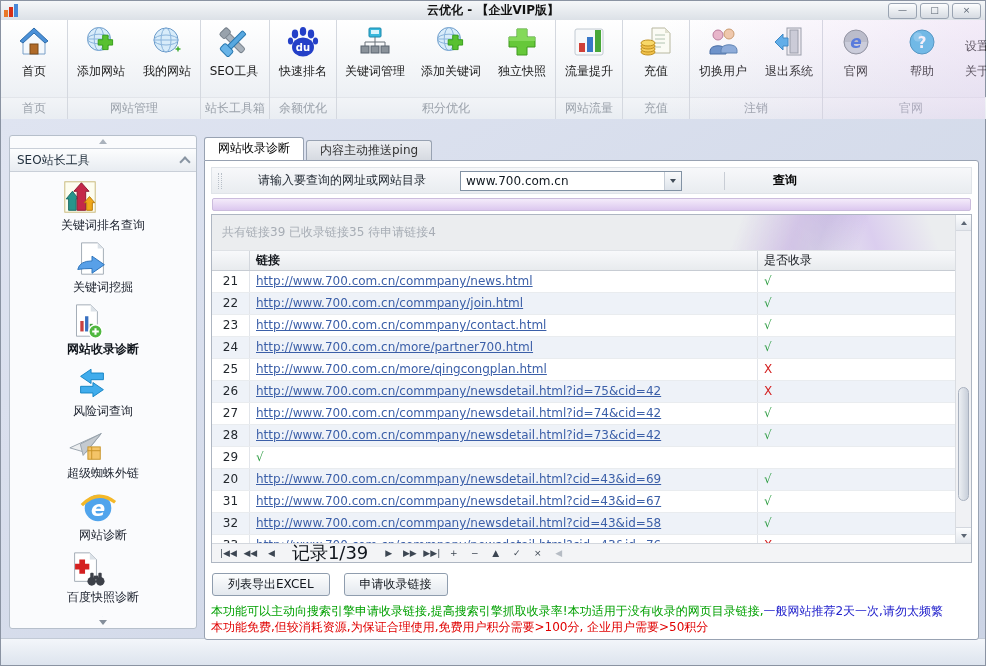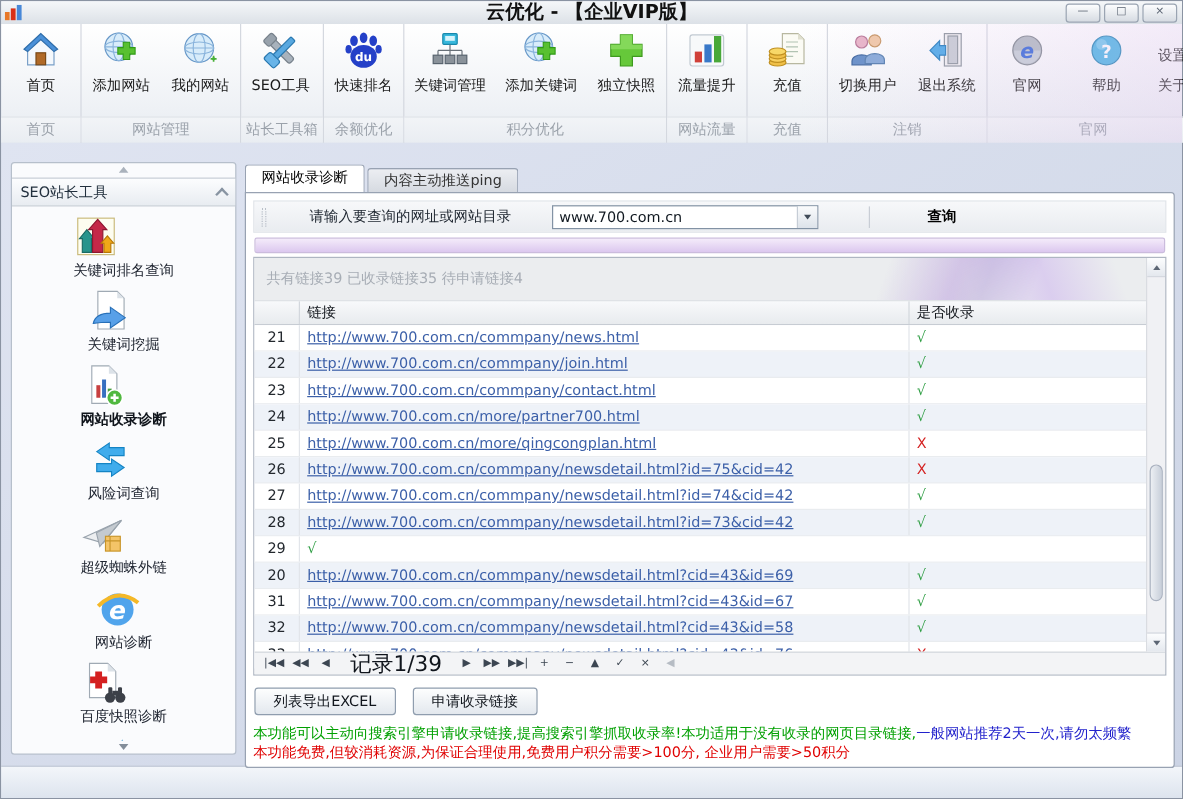--- a/index.html
+++ b/index.html
@@ -3,21 +3,21 @@
 <meta charset="utf-8">
 <style>
   html,body{margin:0;padding:0;}
   body{width:986px;height:666px;overflow:hidden;font-family:"DejaVu Sans","Liberation Sans",sans-serif;font-size:12px;color:#1a1a1a;background:#cfd6e4;}
   .app{position:relative;width:986px;height:666px;border:1px solid #8a93a2;box-sizing:border-box;background:#d6dcea;}
 
   
   .titlebar{position:absolute;top:0;left:0;right:0;height:19px;background:linear-gradient(#f5f7f9,#dce1e7);border-bottom:1px solid #c5cad2;display:flex;align-items:center;}
   .title-icon{width:15px;height:13px;margin-left:3px;position:relative;z-index:2;}
   .title-icon svg{width:100%;height:100%;}
-  .title{position:absolute;left:0;right:0;text-align:center;font-weight:bold;font-size:16px;color:#111;}
+  .title{position:absolute;left:0;right:0;text-align:center;font-weight:bold;font-size:12px;color:#111;}
   .win-btns{margin-left:auto;display:flex;gap:3px;margin-right:4px;position:relative;z-index:2;}
   .win-btn{width:27px;height:14px;border:1px solid #9aa4b2;border-radius:3px;background:linear-gradient(#fcfdfe,#d6dbe2);font-size:9px;line-height:12px;text-align:center;color:#5a6472;cursor:pointer;}
 
   
   .toolbar{position:absolute;top:19px;left:0;right:0;height:99px;background:linear-gradient(#ffffff,#eef1f5 72%,#e6eaf0);border-bottom:1px solid #c8cdd6;display:flex;}
   .toolbar::after{content:"";position:absolute;right:0;top:0;bottom:0;width:320px;background:linear-gradient(90deg,rgba(230,215,240,0) 0%,rgba(222,198,236,.35) 100%);pointer-events:none;}
   .tb-group{display:flex;flex-direction:column;border-right:1px solid #d4d8df;}
   .tb-row{flex:1;display:flex;align-items:stretch;}
   .tb-btn{min-width:50px;padding:5px 8px 0;display:flex;flex-direction:column;align-items:center;cursor:pointer;}
   .tb-icon{width:34px;height:34px;}
@@ -68,21 +68,21 @@
 
   
   .content-box{height:347px;border:1px solid #aeb6c2;position:relative;overflow:hidden;background:#fff;}
   .status-band{height:36px;margin-right:16px;background:#ebedef;display:flex;align-items:center;padding-left:10px;color:#a7adb5;position:relative;overflow:hidden;border-bottom:1px solid #dfe2e6;box-sizing:border-box;}
   .status-band::after{content:"";position:absolute;right:0;top:0;width:45%;height:100%;
      background:linear-gradient(110deg,rgba(190,160,225,0) 35%,rgba(170,130,215,.38) 52%,rgba(120,80,190,.22) 60%,rgba(190,160,225,0) 72%),
                 linear-gradient(70deg,rgba(200,175,235,0) 55%,rgba(205,180,238,.55) 74%,rgba(200,175,235,0) 92%);}
   .grid{margin-right:16px;}
   .grid-header{display:flex;height:19px;line-height:18px;background:linear-gradient(#f8f9fb,#e8ebee);border-bottom:1px solid #c7ccd3;color:#14181e;}
   .h-num{width:38px;border-right:1px solid #d3d7dd;box-sizing:border-box;}
-  .h-link{width:508px;padding-left:6px;border-right:1px solid #d3d7dd;box-sizing:border-box;}
+  .h-link{width:508px;padding-left:6px;border-right:1px solid #d3d7dd;box-sizing:border-box;font-weight:bold;}
   .h-status{flex:1;padding-left:6px;}
   .grid-row{display:flex;height:21px;line-height:20px;border-bottom:1px solid #e9ecef;background:#fff;}
   .grid-row.alt{background:#eef2f8;}
   .cell-num{width:38px;text-align:center;color:#23282e;border-right:1px solid #e2e5ea;box-sizing:border-box;}
   .cell-link{width:508px;padding-left:6px;border-right:1px solid #e2e5ea;box-sizing:border-box;white-space:nowrap;overflow:hidden;}
   .link{color:#3b5fa8;text-decoration:underline;cursor:pointer;}
   .cell-status{flex:1;padding-left:6px;}
   .mark-yes{color:#2f9e44;}
   .mark-no{color:#d42222;}
 

